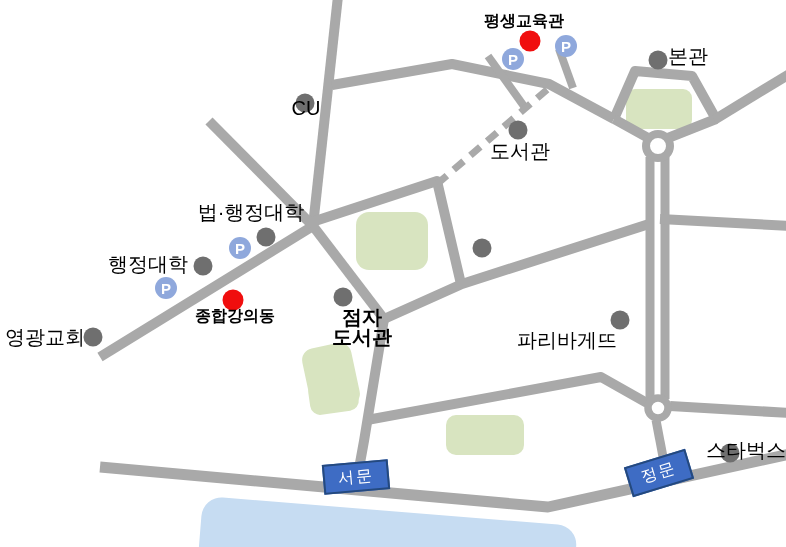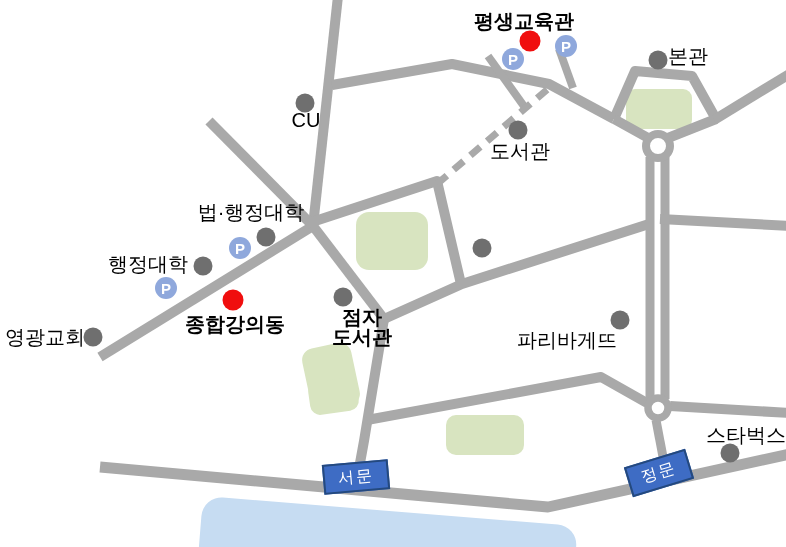--- a/index.html
+++ b/index.html
@@ -5,21 +5,21 @@
   html,body{margin:0;padding:0;background:#ffffff;}
   #stage{
     position:relative;width:786px;height:547px;overflow:hidden;background:#ffffff;
     font-family:"Liberation Sans",sans-serif;
   }
   #stage svg{position:absolute;left:0;top:0;}
   .poi-label{
     position:absolute;transform:translate(-50%,-50%);
     font-size:20px;color:#000;white-space:nowrap;text-align:center;line-height:20px;
   }
-  .poi-label.bold{font-weight:bold;font-size:20px;}
+  .poi-label.bold{font-weight:bold;font-size:16px;}
   .dot{
     position:absolute;width:19px;height:19px;border-radius:50%;
     background:#6f6f6f;transform:translate(-50%,-50%);
   }
   .dot.red{width:21px;height:21px;background:#f00e0e;}
   .p-icon{
     position:absolute;width:22px;height:22px;border-radius:50%;
     background:#8fa8dc;color:#ffffff;font-weight:bold;font-size:15px;
     display:flex;align-items:center;justify-content:center;
     transform:translate(-50%,-50%);
@@ -98,32 +98,32 @@
     </div>
   <div class="p-icon" style="left:240px;top:248px;">
       <span>P</span>
     </div>
   <div class="p-icon" style="left:166px;top:288px;">
       <span>P</span>
     </div>
 
   <div class="poi-label bold" style="left:524px;top:21px;">평생교육관</div>
   <div class="poi-label" style="left:688px;top:56px;">본관</div>
-  <div class="poi-label" style="left:306px;top:120px;">CU</div>
+  <div class="poi-label" style="left:306px;top:108px;">CU</div>
   <div class="poi-label" style="left:520px;top:151px;">도서관</div>
   <div class="poi-label" style="left:251px;top:212px;">법·행정대학</div>
   <div class="poi-label" style="left:148px;top:264px;">행정대학</div>
-  <div class="poi-label bold" style="left:235px;top:324px;text-align:right;">종합강의동</div>
+  <div class="poi-label bold" style="left:235px;top:316px;text-align:right;">종합강의동</div>
   <div class="poi-label" style="left:362px;top:327px;font-weight:bold;">
     <div>점자</div>
     <div>도서관</div>
   </div>
   <div class="poi-label" style="left:45px;top:337px;">영광교회</div>
   <div class="poi-label" style="left:567px;top:340px;">파리바게뜨</div>
-  <div class="poi-label" style="left:746px;top:435px;">스타벅스</div>
+  <div class="poi-label" style="left:746px;top:452px;font-family:Liberation Mono, monospace;">스타벅스</div>
 
   <div class="gate seomun">
     <span>서문</span>
   </div>
   <div class="gate jeongmun">
     <span>정문</span>
   </div>
 
 </div>
 

